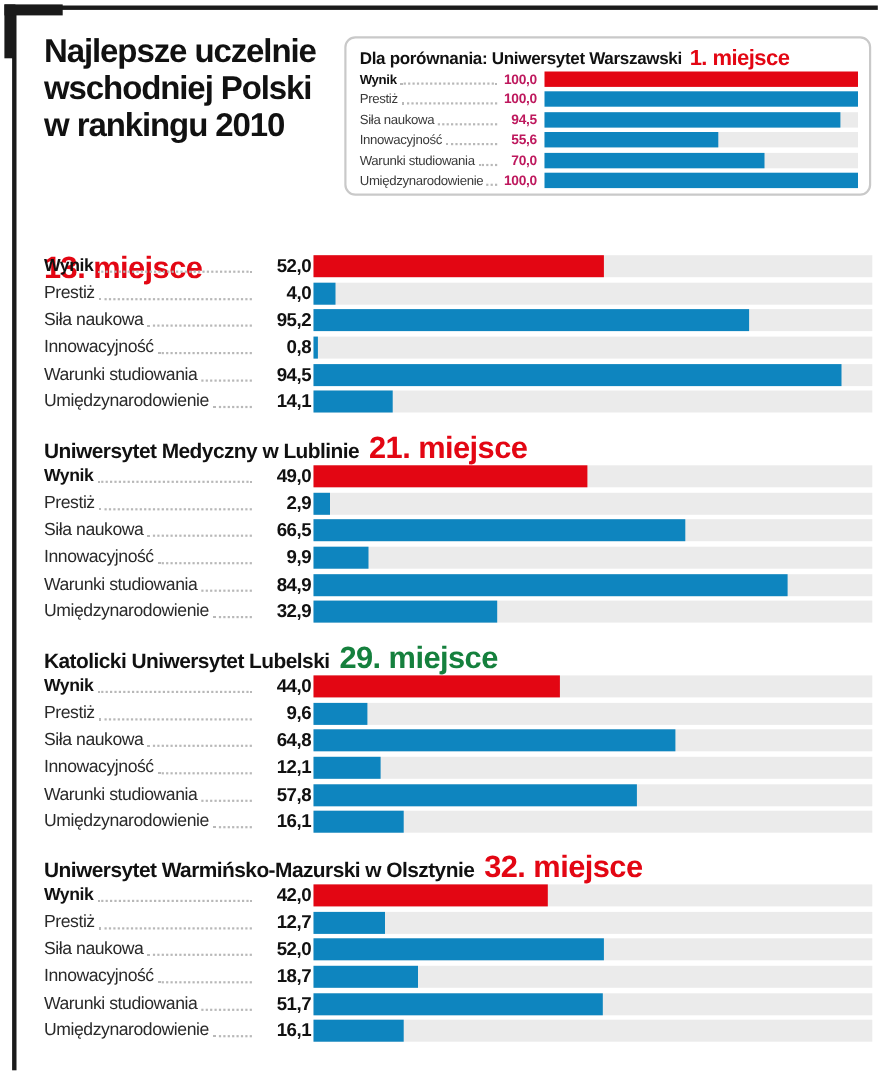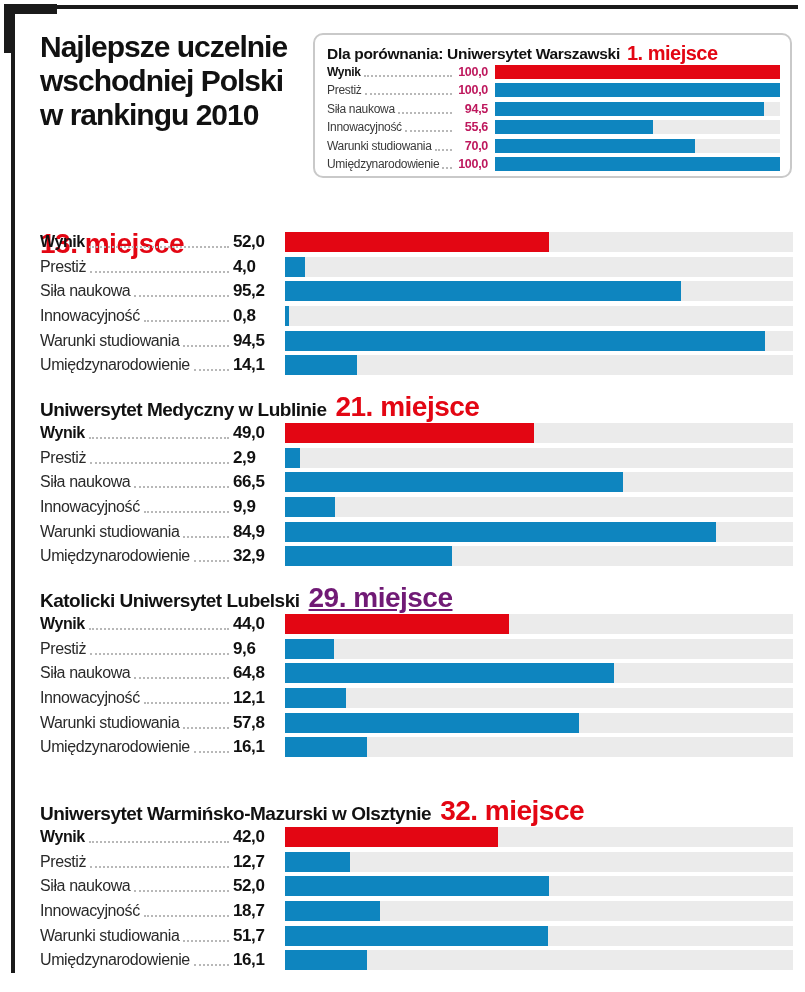--- a/index.html
+++ b/index.html
@@ -51,21 +51,21 @@
   .section { position:absolute; left:40px; width:753px; }
   .sec-header { display:flex; align-items:baseline; gap:9px; height:30px; margin-bottom:2px; }
   .sec-name { font-size:19px; font-weight:700; letter-spacing:-0.5px; color:#111; white-space:nowrap; }
   .sec-rank { font-size:28px; font-weight:700; letter-spacing:-0.5px; white-space:nowrap; }
 
   .row { display:flex; align-items:center; height:20px; margin-bottom:4.7px; }
   .label-area { display:flex; align-items:center; width:245px; flex:none; }
   .row-label { font-size:16px; color:#2a2a2a; white-space:nowrap; letter-spacing:-0.4px; }
   .row-label.bold { font-weight:700; color:#111; }
   .leader { flex:1; border-bottom:2px dotted #b8b8b8; margin:0 4px; position:relative; top:5px; min-width:4px; }
-  .row-value { width:52px; flex:none; text-align:left; font-size:17px; font-weight:700; color:#111; padding-right:2px; letter-spacing:-0.4px; }
+  .row-value { width:52px; flex:none; text-align:right; font-size:17px; font-weight:700; color:#111; padding-right:2px; letter-spacing:-0.4px; }
   .bar-track { flex:1; height:20px; position:relative; }
   .bar-fill { height:100%; }
 
   .track-bg { background:#ebebeb; }
 
   
   .footer {
     position:absolute; left:40px; right:12px; top:956px;
     display:flex; justify-content:space-between;
     font-size:12.5px; color:#2a2a2a; letter-spacing:-0.2px;
@@ -282,21 +282,21 @@
             <span class="row-value">32,9</span>
           </div>
           <div class="bar-track track-bg">
             <div class="bar-fill" style="width: 32.9%; background: rgb(14, 133, 191);"></div>
           </div>
         </div>
       </div>
       <div class="section" style="top: 582px;">
         <div class="sec-header">
           <span class="sec-name">Katolicki Uniwersytet Lubelski</span>
-          <span class="sec-rank" style="color: #701a75; text-decoration: underline;">29. miejsce</span>
+          <span class="sec-rank" style="color: #15803d;">29. miejsce</span>
         </div>
         <div class="row">
           <div class="label-area">
             <span class="row-label bold">Wynik</span>
             <span class="leader"></span>
             <span class="row-value">44,0</span>
           </div>
           <div class="bar-track track-bg">
             <div class="bar-fill" style="width: 44%; background: rgb(227, 6, 19);"></div>
           </div>
@@ -345,21 +345,21 @@
           <div class="label-area">
             <span class="row-label">Umiędzynarodowienie</span>
             <span class="leader"></span>
             <span class="row-value">16,1</span>
           </div>
           <div class="bar-track track-bg">
             <div class="bar-fill" style="width: 16.1%; background: rgb(14, 133, 191);"></div>
           </div>
         </div>
       </div>
-      <div class="section" style="top: 772px; margin-top: 23px;">
+      <div class="section" style="top: 772px;">
         <div class="sec-header">
           <span class="sec-name">Uniwersytet Warmińsko-Mazurski w Olsztynie</span>
           <span class="sec-rank" style="color: rgb(227, 6, 19);">32. miejsce</span>
         </div>
         <div class="row">
           <div class="label-area">
             <span class="row-label bold">Wynik</span>
             <span class="leader"></span>
             <span class="row-value">42,0</span>
           </div>

